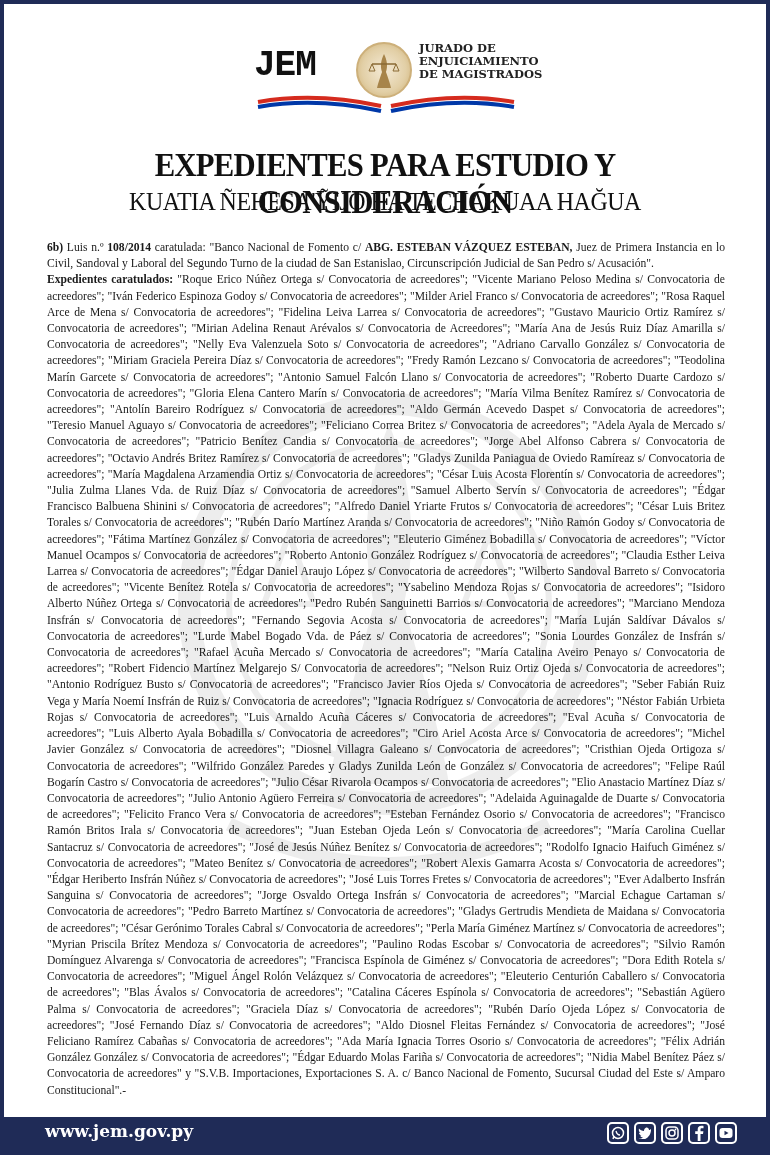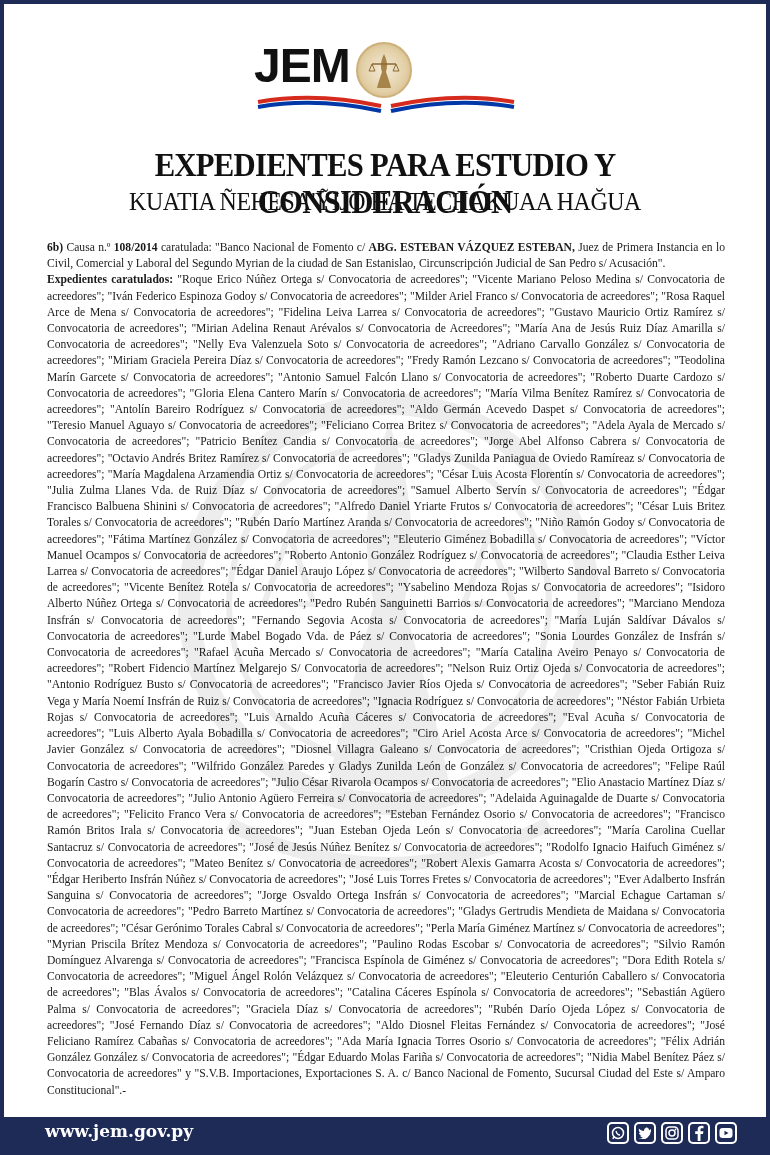--- a/index.html
+++ b/index.html
@@ -1,20 +1,20 @@
 <!DOCTYPE html>
 <html><head>
 <meta charset="utf-8">
 <style>
   html, body { margin:0; padding:0; }
   body { width:770px; height:1155px; background:#1f2b57; position:relative; overflow:hidden; font-family:"DejaVu Serif", serif; }
   .sheet { position:absolute; left:4px; top:4px; width:762px; height:1113px; background:#ffffff; overflow:hidden; }
   .watermark { position:absolute; left:165px; top:300px; width:440px; height:640px; opacity:0.10; pointer-events:none; }
   .header { position:absolute; left:0; top:30px; width:762px; height:85px; }
-  .logo-jem { position:absolute; left:250px; top:4px; font-family:Liberation Sans, sans-serif; font-size:48px; font-weight:bold; color:#111; letter-spacing:-1px; line-height:56px; }
+  .logo-jem { position:absolute; left:250px; top:4px; font-family:Liberation Mono, monospace; font-size:36px; font-weight:bold; color:#111; letter-spacing:-1px; line-height:56px; }
   .logo-seal { position:absolute; left:352px; top:8px; width:56px; height:56px; border-radius:50%; background:radial-gradient(circle, #f4ead6 0%, #e2cfa6 60%, #c9a96a 100%); border:2px solid #cdb07a; box-sizing:border-box; }
   .logo-seal svg { position:absolute; left:8px; top:6px; }
   .logo-text { position:absolute; left:415px; top:8px; font-family:"DejaVu Serif", serif; font-weight:bold; font-size:11.5px; line-height:13px; color:#222; }
   .flag { position:absolute; top:58px; }
   .title-main { position:absolute; left:0; top:143px; width:762px; text-align:center; font-family:"Liberation Serif", serif; font-weight:bold; font-size:33px; color:#111; letter-spacing:-0.8px; transform:scaleX(0.93); }
   .title-sub { position:absolute; left:0; top:183px; width:762px; text-align:center; font-family:"Liberation Serif", serif; font-size:26px; color:#111; letter-spacing:-0.5px; transform:scaleX(0.92); }
   .body { position:absolute; left:43px; top:236px; width:678px; font-family:"Liberation Serif", serif; font-size:11.6px; line-height:16.2px; color:#1a1a1a; text-align:justify; }
   .body p { margin:0; }
   .body b { font-weight:bold; }
   .footer { position:absolute; left:0; top:1117px; width:770px; height:50px; }
@@ -40,33 +40,38 @@
   <div class="header">
     <div class="logo-jem">JEM</div>
     <div class="logo-seal">
       <svg width="36" height="40" viewBox="0 0 36 40">
         <path d="M18 4 C15 10 14 16 16 22 C14 28 12 33 11 38 L25 38 C24 33 22 28 20 22 C22 16 21 10 18 4 Z" fill="#a7844a"></path>
         <line x1="6" y1="14" x2="30" y2="14" stroke="#8a6a34" stroke-width="1.5"></line>
         <path d="M6 14 L3 21 L9 21 Z" fill="none" stroke="#8a6a34" stroke-width="1"></path>
         <path d="M30 14 L27 21 L33 21 Z" fill="none" stroke="#8a6a34" stroke-width="1"></path>
       </svg>
     </div>
+    <div class="logo-text">
+      <div>JURADO DE</div>
+      <div>ENJUICIAMIENTO</div>
+      <div>DE MAGISTRADOS</div>
+    </div>
     <svg class="flag" style="left:252px;" width="260" height="22" viewBox="0 0 260 22">
       <path d="M2 10 Q60 0 125 14" fill="none" stroke="#d52b1e" stroke-width="4"></path>
       <path d="M2 15 Q60 5 125 19" fill="none" stroke="#0038a8" stroke-width="4"></path>
       <path d="M135 14 Q200 0 258 10" fill="none" stroke="#d52b1e" stroke-width="4"></path>
       <path d="M135 19 Q200 5 258 15" fill="none" stroke="#0038a8" stroke-width="4"></path>
     </svg>
   </div>
 
   <div class="title-main">EXPEDIENTES PARA ESTUDIO Y CONSIDERACIÓN</div>
   <div class="title-sub">KUATIA ÑEHESA'ỸIJO HA TECHAKUAA HAĞUA</div>
 
   <div class="body">
-    <p><b>6b)</b><span> Causa n.º </span><b>108/2014</b><span> caratulada: "Banco Nacional de Fomento c/ </span><b>ABG. ESTEBAN VÁZQUEZ ESTEBAN,</b><span> Juez de Primera Instancia en lo Civil, Comercial y Laboral del Segundo Myrian de la ciudad de San Estanislao, Circunscripción Judicial de San Pedro s/ Acusación".</span></p>
+    <p><b>6b)</b><span> Luis n.º </span><b>108/2014</b><span> caratulada: "Banco Nacional de Fomento c/ </span><b>ABG. ESTEBAN VÁZQUEZ ESTEBAN,</b><span> Juez de Primera Instancia en lo Civil, Sandoval y Laboral del Segundo Turno de la ciudad de San Estanislao, Circunscripción Judicial de San Pedro s/ Acusación".</span></p>
     <p><b>Expedientes caratulados:</b><span> "Roque Erico Núñez Ortega s/ Convocatoria de acreedores"; "Vicente Mariano Peloso Medina s/ Convocatoria de acreedores"; "Iván Federico Espinoza Godoy s/ Convocatoria de acreedores"; "Milder Ariel Franco s/ Convocatoria de acreedores"; "Rosa Raquel Arce de Mena s/ Convocatoria de acreedores"; "Fidelina Leiva Larrea s/ Convocatoria de acreedores"; "Gustavo Mauricio Ortiz Ramírez s/ Convocatoria de acreedores"; "Mirian Adelina Renaut Arévalos s/ Convocatoria de Acreedores"; "María Ana de Jesús Ruiz Díaz Amarilla s/ Convocatoria de acreedores"; "Nelly Eva Valenzuela Soto s/ Convocatoria de acreedores"; "Adriano Carvallo González s/ Convocatoria de acreedores"; "Miriam Graciela Pereira Díaz s/ Convocatoria de acreedores"; "Fredy Ramón Lezcano s/ Convocatoria de acreedores"; "Teodolina Marín Garcete s/ Convocatoria de acreedores"; "Antonio Samuel Falcón Llano s/ Convocatoria de acreedores"; "Roberto Duarte Cardozo s/ Convocatoria de acreedores"; "Gloria Elena Cantero Marín s/ Convocatoria de acreedores"; "María Vilma Benítez Ramírez s/ Convocatoria de acreedores"; "Antolín Bareiro Rodríguez s/ Convocatoria de acreedores"; "Aldo Germán Acevedo Daspet s/ Convocatoria de acreedores"; "Teresio Manuel Aguayo s/ Convocatoria de acreedores"; "Feliciano Correa Britez s/ Convocatoria de acreedores"; "Adela Ayala de Mercado s/ Convocatoria de acreedores"; "Patricio Benítez Candia s/ Convocatoria de acreedores"; "Jorge Abel Alfonso Cabrera s/ Convocatoria de acreedores"; "Octavio Andrés Britez Ramírez s/ Convocatoria de acreedores"; "Gladys Zunilda Paniagua de Oviedo Ramíreaz s/ Convocatoria de acreedores"; "María Magdalena Arzamendia Ortiz s/ Convocatoria de acreedores"; "César Luis Acosta Florentín s/ Convocatoria de acreedores"; "Julia Zulma Llanes Vda. de Ruiz Díaz s/ Convocatoria de acreedores"; "Samuel Alberto Servín s/ Convocatoria de acreedores"; "Édgar Francisco Balbuena Shinini s/ Convocatoria de acreedores"; "Alfredo Daniel Yriarte Frutos s/ Convocatoria de acreedores"; "César Luis Britez Torales s/ Convocatoria de acreedores"; "Rubén Darío Martínez Aranda s/ Convocatoria de acreedores"; "Niño Ramón Godoy s/ Convocatoria de acreedores"; "Fátima Martínez González s/ Convocatoria de acreedores"; "Eleuterio Giménez Bobadilla s/ Convocatoria de acreedores"; "Víctor Manuel Ocampos s/ Convocatoria de acreedores"; "Roberto Antonio González Rodríguez s/ Convocatoria de acreedores"; "Claudia Esther Leiva Larrea s/ Convocatoria de acreedores"; "Édgar Daniel Araujo López s/ Convocatoria de acreedores"; "Wilberto Sandoval Barreto s/ Convocatoria de acreedores"; "Vicente Benítez Rotela s/ Convocatoria de acreedores"; "Ysabelino Mendoza Rojas s/ Convocatoria de acreedores"; "Isidoro Alberto Núñez Ortega s/ Convocatoria de acreedores"; "Pedro Rubén Sanguinetti Barrios s/ Convocatoria de acreedores"; "Marciano Mendoza Insfrán s/ Convocatoria de acreedores"; "Fernando Segovia Acosta s/ Convocatoria de acreedores"; "María Luján Saldívar Dávalos s/ Convocatoria de acreedores"; "Lurde Mabel Bogado Vda. de Páez s/ Convocatoria de acreedores"; "Sonia Lourdes González de Insfrán s/ Convocatoria de acreedores"; "Rafael Acuña Mercado s/ Convocatoria de acreedores"; "María Catalina Aveiro Penayo s/ Convocatoria de acreedores"; "Robert Fidencio Martínez Melgarejo S/ Convocatoria de acreedores"; "Nelson Ruiz Ortiz Ojeda s/ Convocatoria de acreedores"; "Antonio Rodríguez Busto s/ Convocatoria de acreedores"; "Francisco Javier Ríos Ojeda s/ Convocatoria de acreedores"; "Seber Fabián Ruiz Vega y María Noemí Insfrán de Ruiz s/ Convocatoria de acreedores"; "Ignacia Rodríguez s/ Convocatoria de acreedores"; "Néstor Fabián Urbieta Rojas s/ Convocatoria de acreedores"; "Luis Arnaldo Acuña Cáceres s/ Convocatoria de acreedores"; "Eval Acuña s/ Convocatoria de acreedores"; "Luis Alberto Ayala Bobadilla s/ Convocatoria de acreedores"; "Ciro Ariel Acosta Arce s/ Convocatoria de acreedores"; "Michel Javier González s/ Convocatoria de acreedores"; "Diosnel Villagra Galeano s/ Convocatoria de acreedores"; "Cristhian Ojeda Ortigoza s/ Convocatoria de acreedores"; "Wilfrido González Paredes y Gladys Zunilda León de González s/ Convocatoria de acreedores"; "Felipe Raúl Bogarín Castro s/ Convocatoria de acreedores"; "Julio César Rivarola Ocampos s/ Convocatoria de acreedores"; "Elio Anastacio Martínez Díaz s/ Convocatoria de acreedores"; "Julio Antonio Agüero Ferreira s/ Convocatoria de acreedores"; "Adelaida Aguinagalde de Duarte s/ Convocatoria de acreedores"; "Felicito Franco Vera s/ Convocatoria de acreedores"; "Esteban Fernández Osorio s/ Convocatoria de acreedores"; "Francisco Ramón Britos Irala s/ Convocatoria de acreedores"; "Juan Esteban Ojeda León s/ Convocatoria de acreedores"; "María Carolina Cuellar Santacruz s/ Convocatoria de acreedores"; "José de Jesús Núñez Benítez s/ Convocatoria de acreedores"; "Rodolfo Ignacio Haifuch Giménez s/ Convocatoria de acreedores"; "Mateo Benítez s/ Convocatoria de acreedores"; "Robert Alexis Gamarra Acosta s/ Convocatoria de acreedores"; "Édgar Heriberto Insfrán Núñez s/ Convocatoria de acreedores"; "José Luis Torres Fretes s/ Convocatoria de acreedores"; "Ever Adalberto Insfrán Sanguina s/ Convocatoria de acreedores"; "Jorge Osvaldo Ortega Insfrán s/ Convocatoria de acreedores"; "Marcial Echague Cartaman s/ Convocatoria de acreedores"; "Pedro Barreto Martínez s/ Convocatoria de acreedores"; "Gladys Gertrudis Mendieta de Maidana s/ Convocatoria de acreedores"; "César Gerónimo Torales Cabral s/ Convocatoria de acreedores"; "Perla María Giménez Martínez s/ Convocatoria de acreedores"; "Myrian Priscila Brítez Mendoza s/ Convocatoria de acreedores"; "Paulino Rodas Escobar s/ Convocatoria de acreedores"; "Silvio Ramón Domínguez Alvarenga s/ Convocatoria de acreedores"; "Francisca Espínola de Giménez s/ Convocatoria de acreedores"; "Dora Edith Rotela s/ Convocatoria de acreedores"; "Miguel Ángel Rolón Velázquez s/ Convocatoria de acreedores"; "Eleuterio Centurión Caballero s/ Convocatoria de acreedores"; "Blas Ávalos s/ Convocatoria de acreedores"; "Catalina Cáceres Espínola s/ Convocatoria de acreedores"; "Sebastián Agüero Palma s/ Convocatoria de acreedores"; "Graciela Díaz s/ Convocatoria de acreedores"; "Rubén Darío Ojeda López s/ Convocatoria de acreedores"; "José Fernando Díaz s/ Convocatoria de acreedores"; "Aldo Diosnel Fleitas Fernández s/ Convocatoria de acreedores"; "José Feliciano Ramírez Cabañas s/ Convocatoria de acreedores"; "Ada María Ignacia Torres Osorio s/ Convocatoria de acreedores"; "Félix Adrián González González s/ Convocatoria de acreedores"; "Édgar Eduardo Molas Fariña s/ Convocatoria de acreedores"; "Nidia Mabel Benítez Páez s/ Convocatoria de acreedores" y "S.V.B. Importaciones, Exportaciones S. A. c/ Banco Nacional de Fomento, Sucursal Ciudad del Este s/ Amparo Constitucional".-</span></p>
   </div>
 </div>
 
 <div class="footer">
   <div class="footer-url">www.jem.gov.py</div>
   <div class="social">
     <div class="ic">
       <svg width="14" height="14" viewBox="0 0 14 14">
           <circle cx="7" cy="7" r="5.5" fill="none" stroke="#fff" stroke-width="1.5"></circle>

